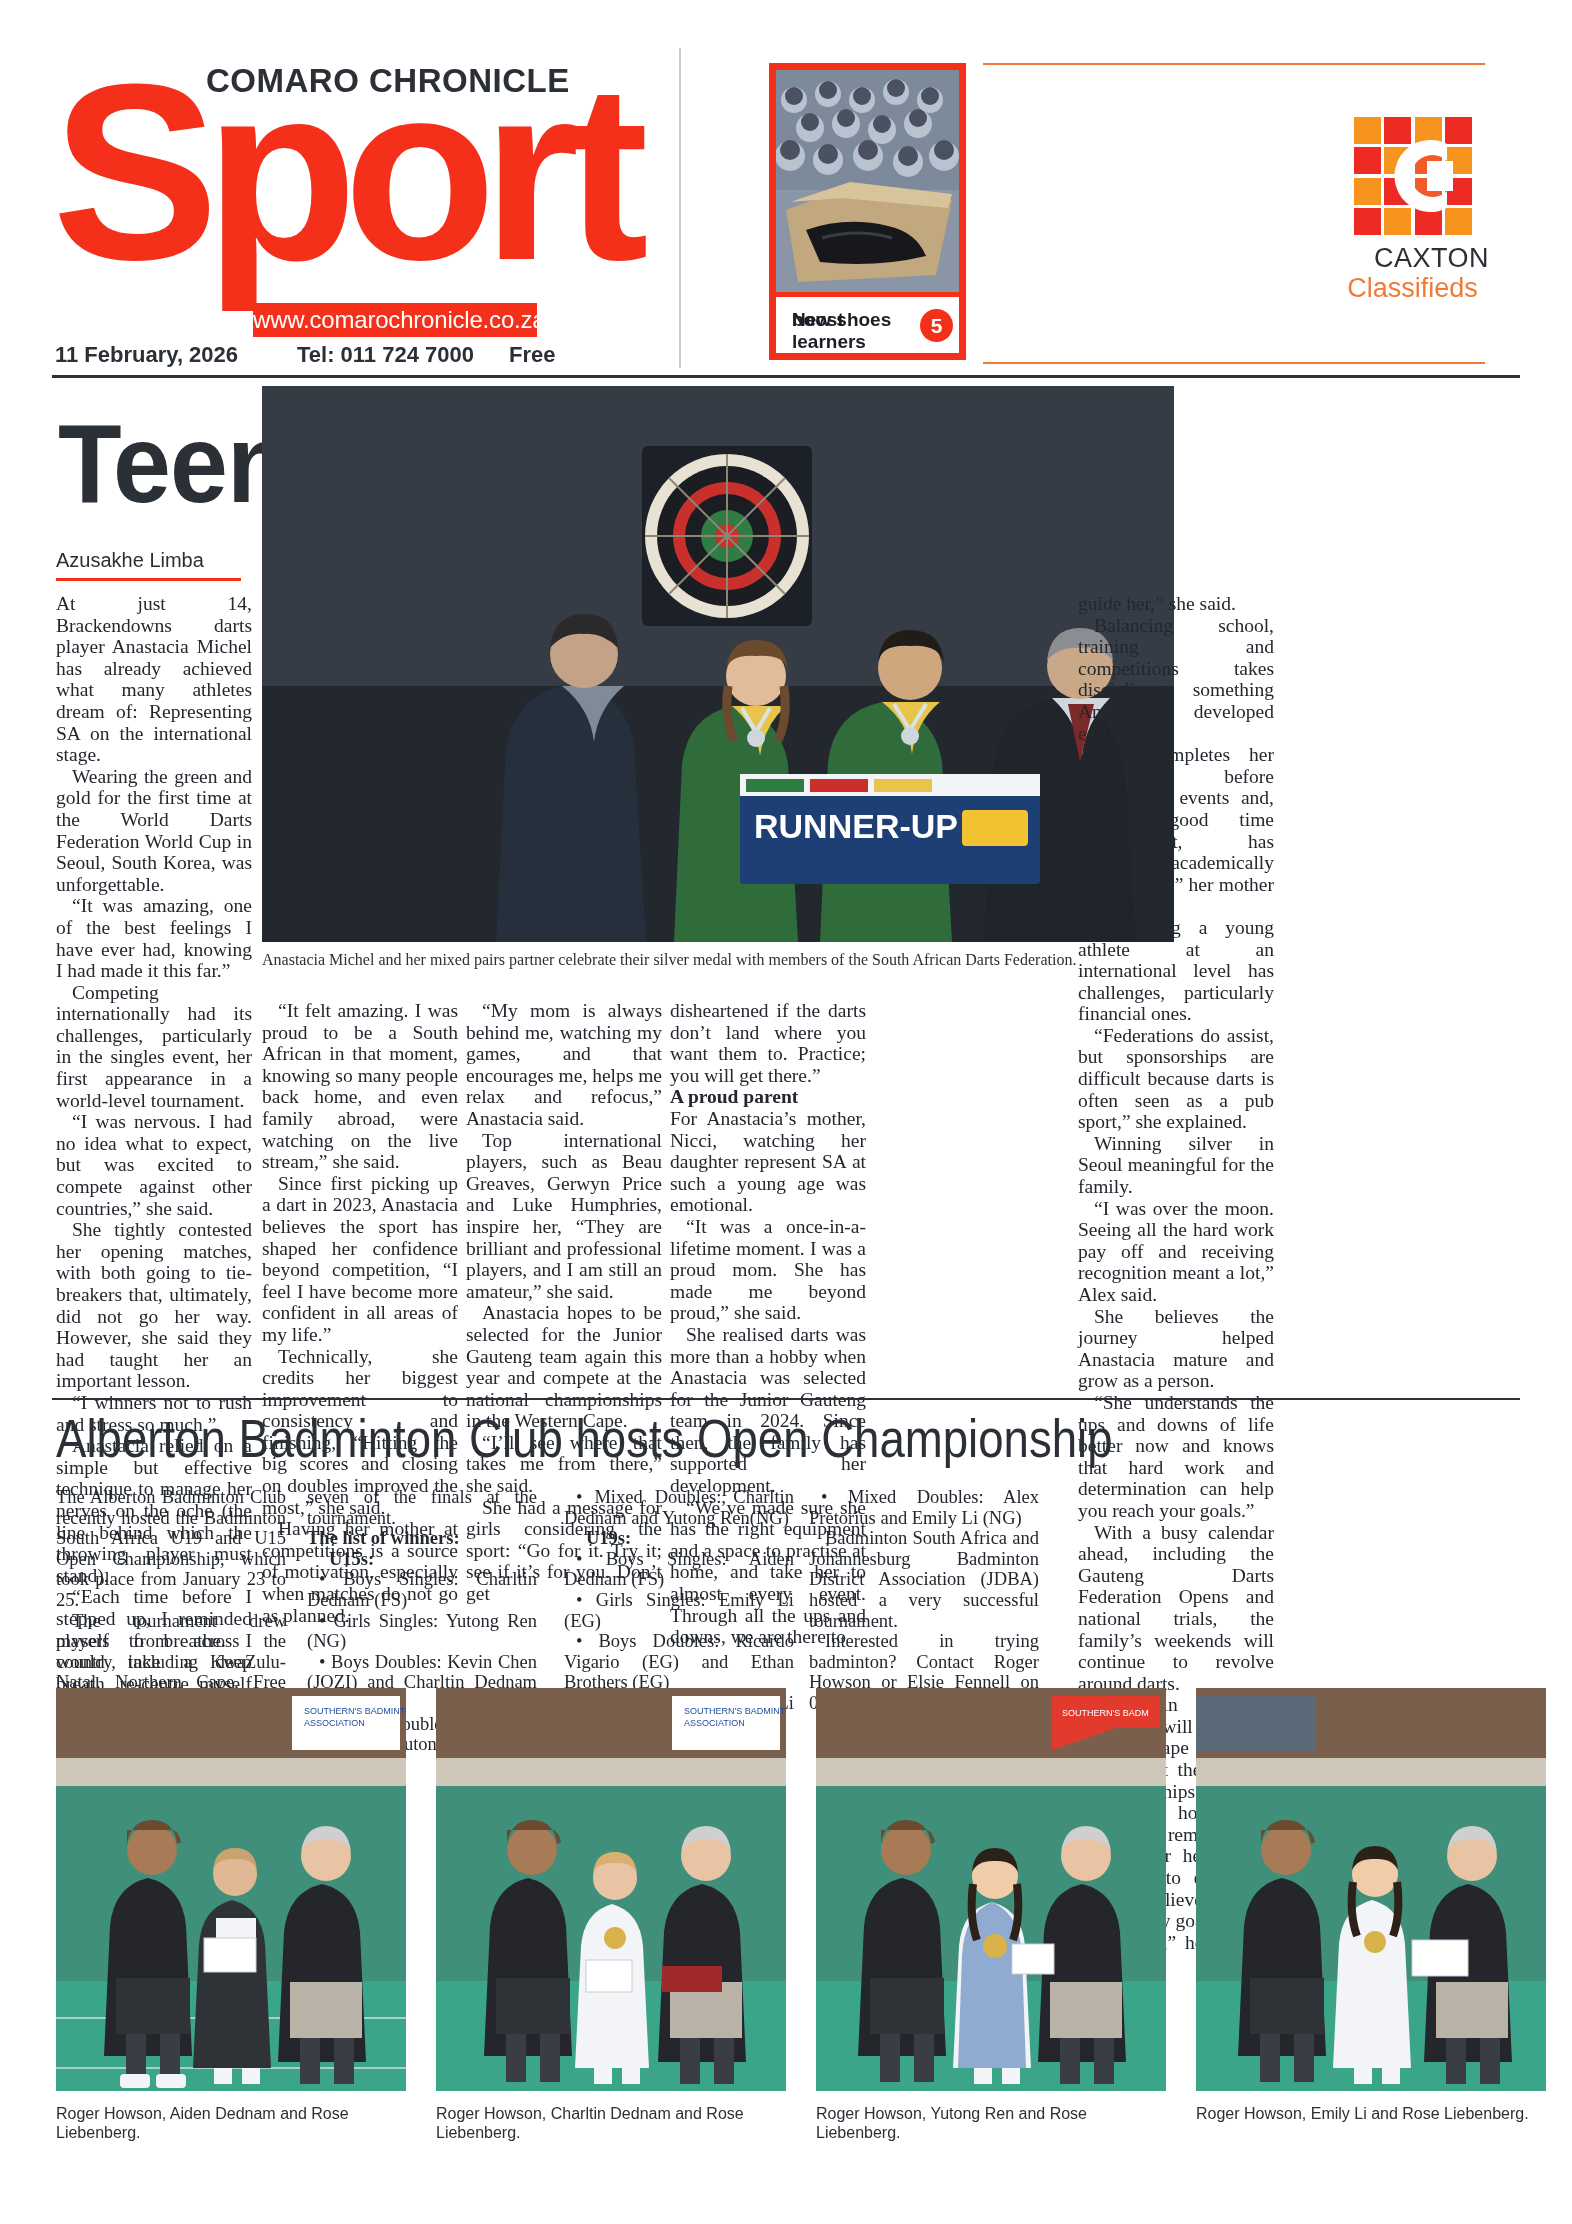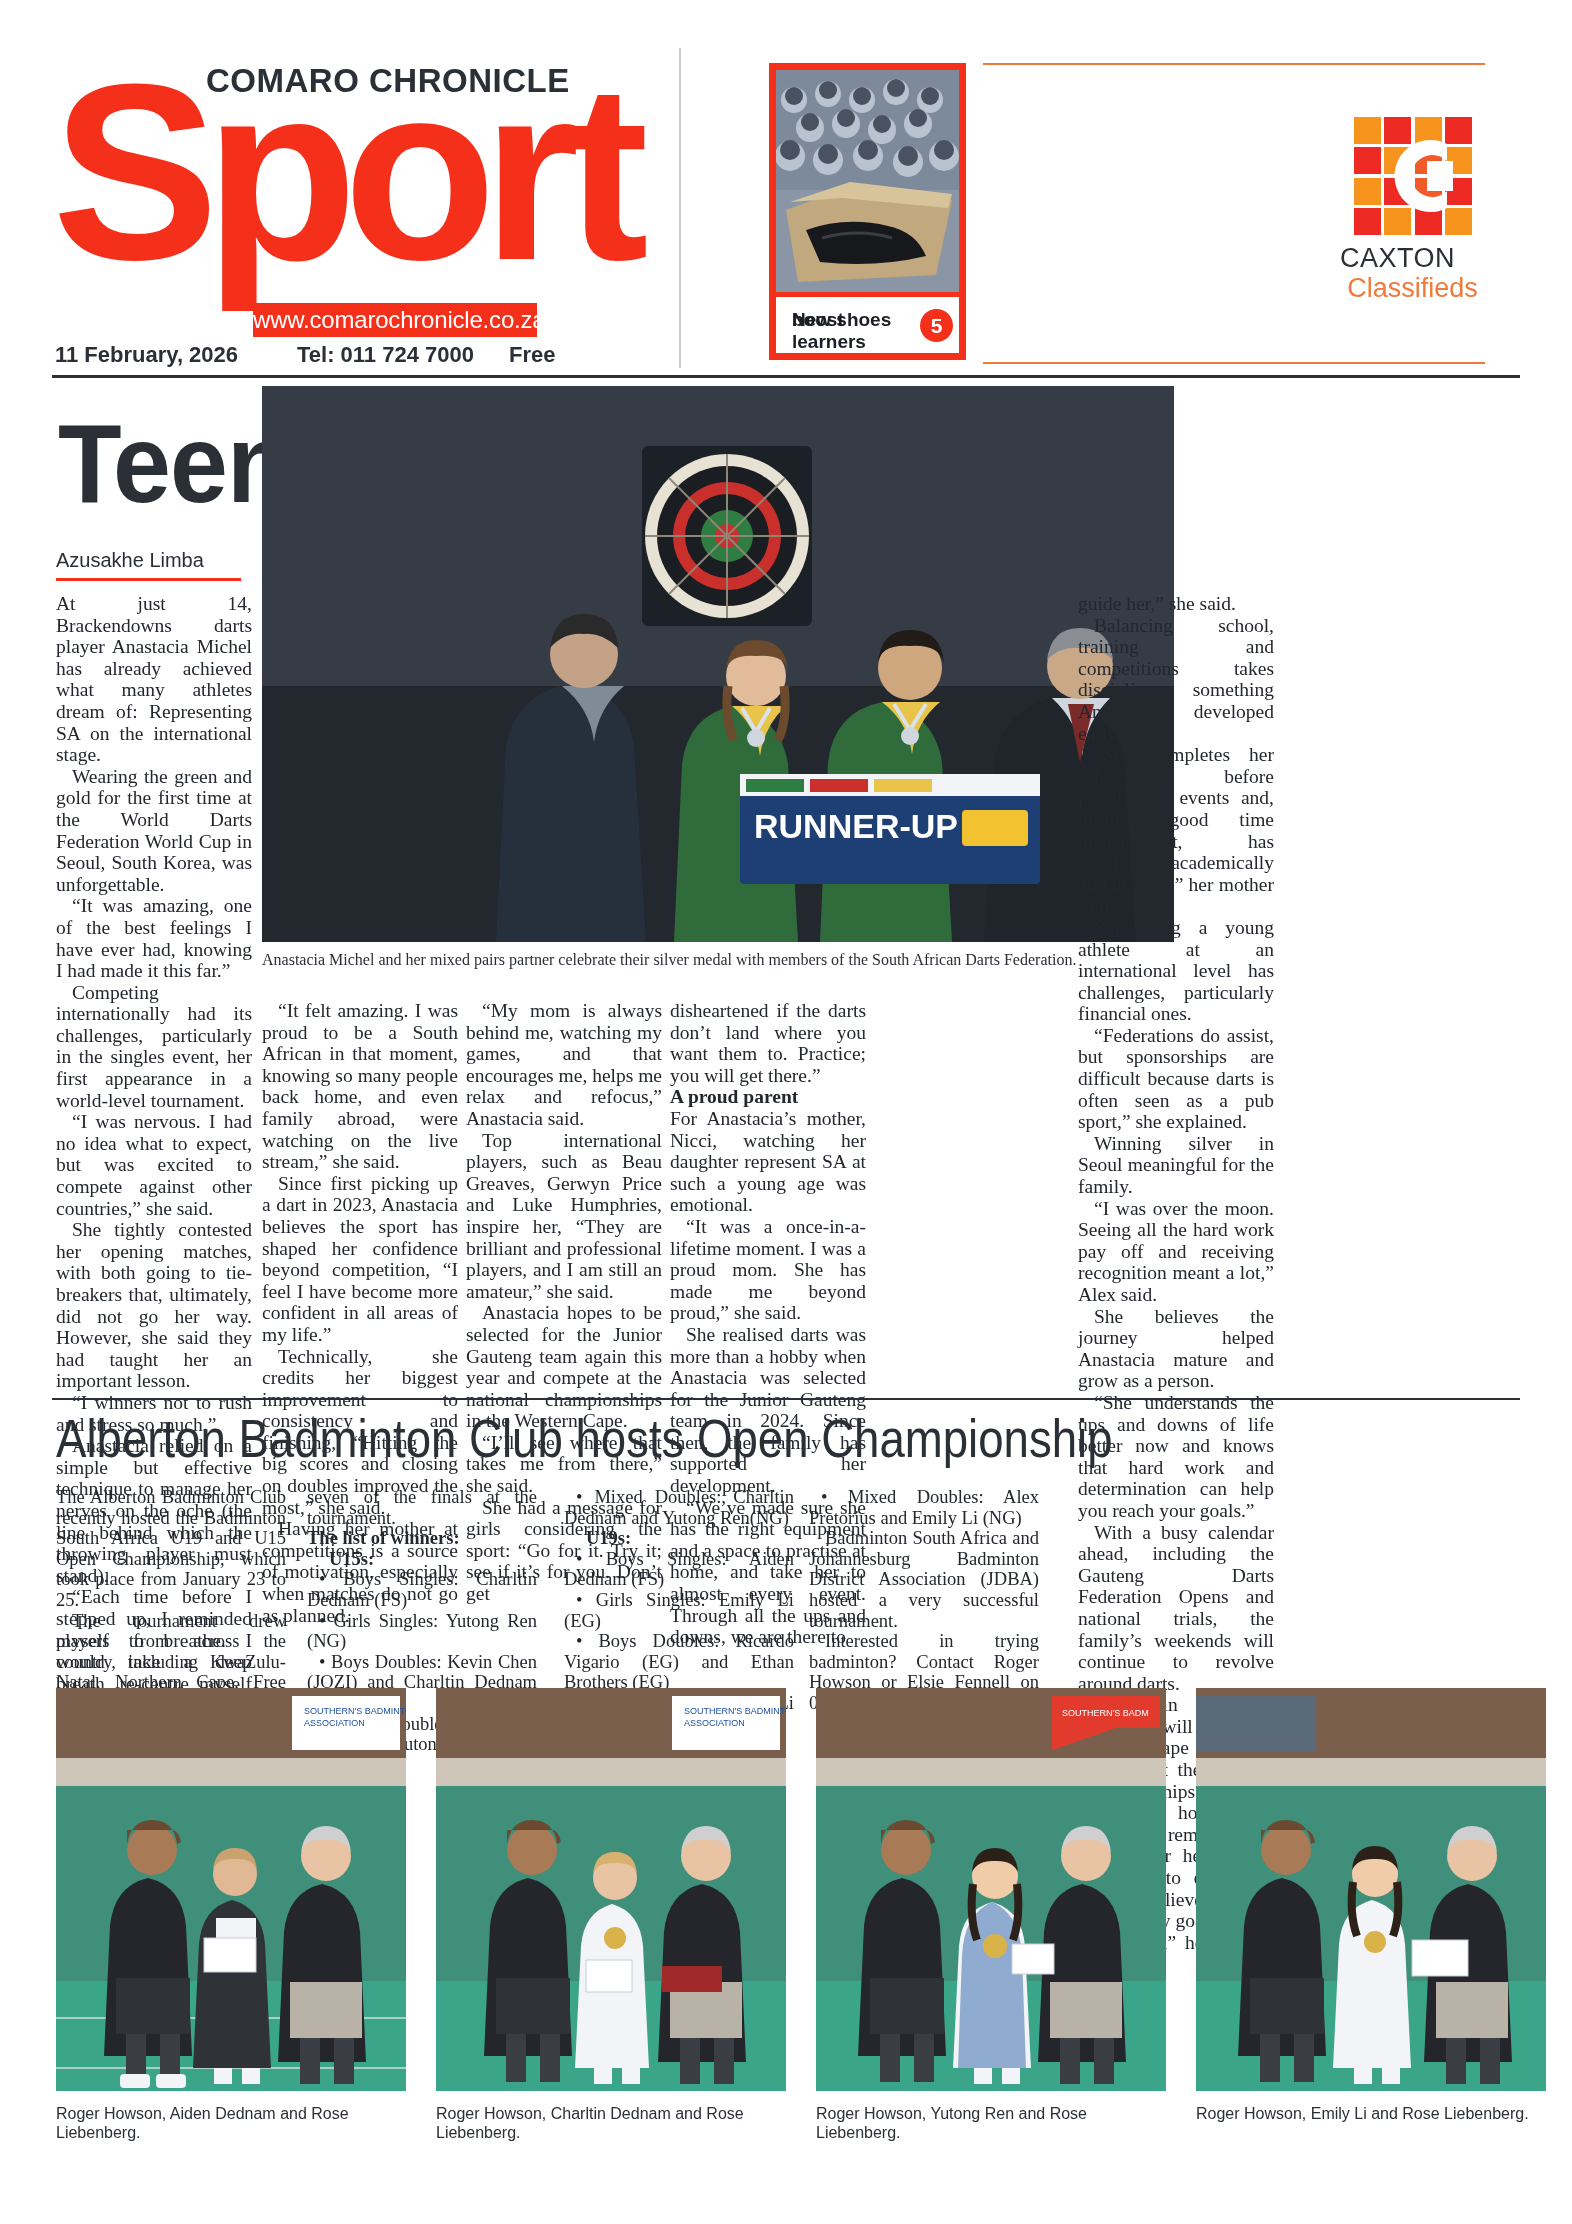--- a/index.html
+++ b/index.html
@@ -33,21 +33,21 @@
   .ad{position:absolute;left:983px;top:63px;width:502px;height:297px;background:#fff;border-top:2px solid #f07a3a;border-bottom:2px solid #f07a3a;}
   .ad-grad2{position:absolute;left:0;top:0;width:348px;height:293px;
             background:linear-gradient(115deg,#ef1f68 0%,#f44a72 16%,#f8734d 44%,#fca champion 0%, #fcae4a 72%,#fdd46c 100%);}
   .ad-head{position:absolute;left:25px;top:36px;color:#fff;font-family:"Liberation Sans",sans-serif;font-weight:bold;
            font-size:45px;line-height:49px;letter-spacing:0.5px;}
   .ad-call{position:absolute;left:25px;top:205px;color:#fff;font-family:"Liberation Sans",sans-serif;font-weight:bold;
            font-size:20px;line-height:27px;}
   .ad-call .l2{padding-left:12px;display:block;}
   .ad-logo{position:absolute;left:357px;top:0;width:145px;height:293px;background:#fff;}
   .cx-grid{position:absolute;left:14px;top:52px;width:118px;height:118px;}
-  .cx-name{position:absolute;left:0;top:178px;width:133px;text-align:left;font-family:"Liberation Sans",sans-serif;
+  .cx-name{position:absolute;left:16px;top:178px;width:133px;text-align:right;font-family:"Liberation Sans",sans-serif;
            font-size:27px;letter-spacing:0.5px;color:#2b2f36;}
   .cx-sub{position:absolute;left:6px;top:208px;width:133px;text-align:center;font-family:"Liberation Sans",sans-serif;
           font-size:27px;color:#f07a3a;}
 
   
   .headline{position:absolute;left:58px;top:408px;width:1440px;font-family:"Liberation Sans",sans-serif;font-weight:bold;
             font-size:112px;line-height:112px;letter-spacing:-1px;color:#2b2f36;transform:scaleX(0.93);transform-origin:left top;}
 
   
   .byline{position:absolute;left:56px;top:549px;font-family:"Liberation Sans",sans-serif;font-size:20px;color:#2b2f36;}

